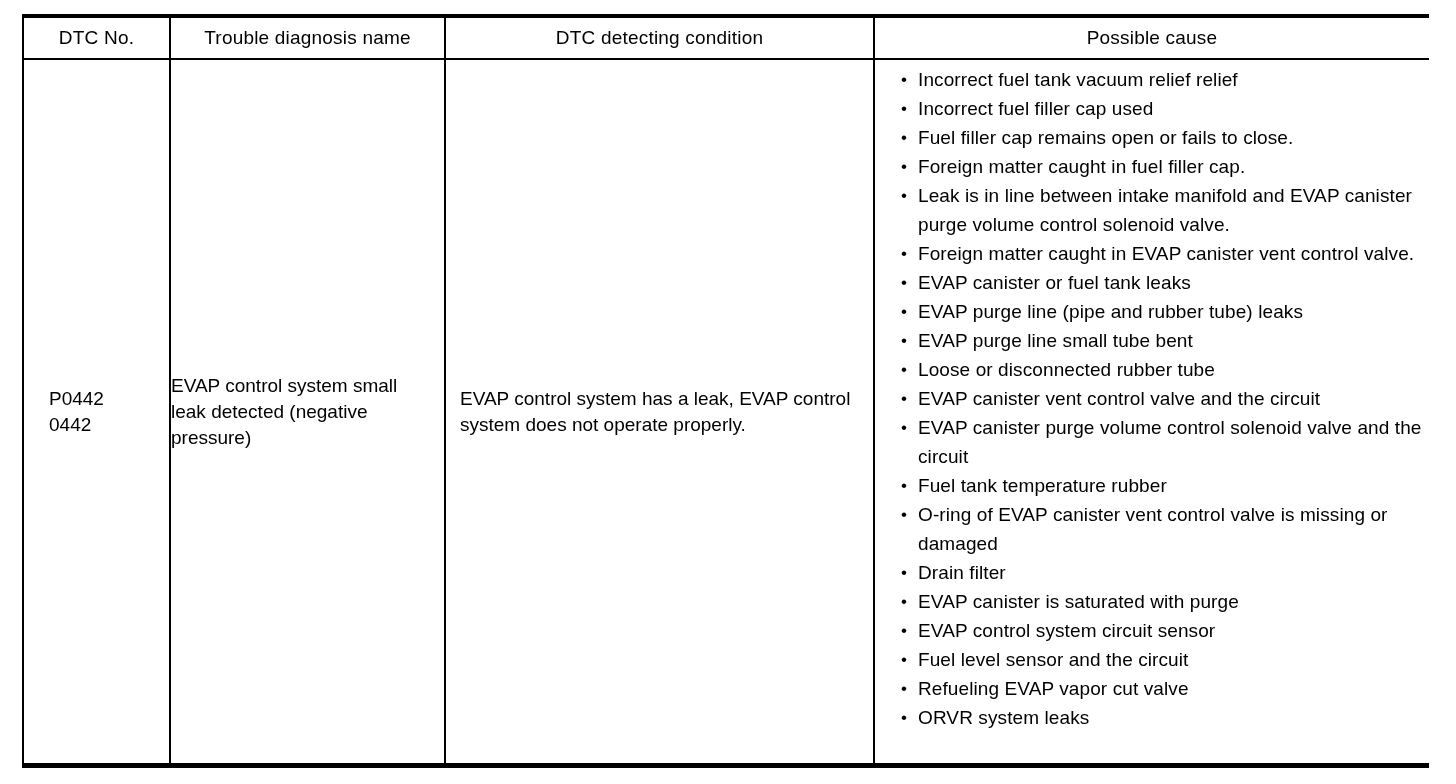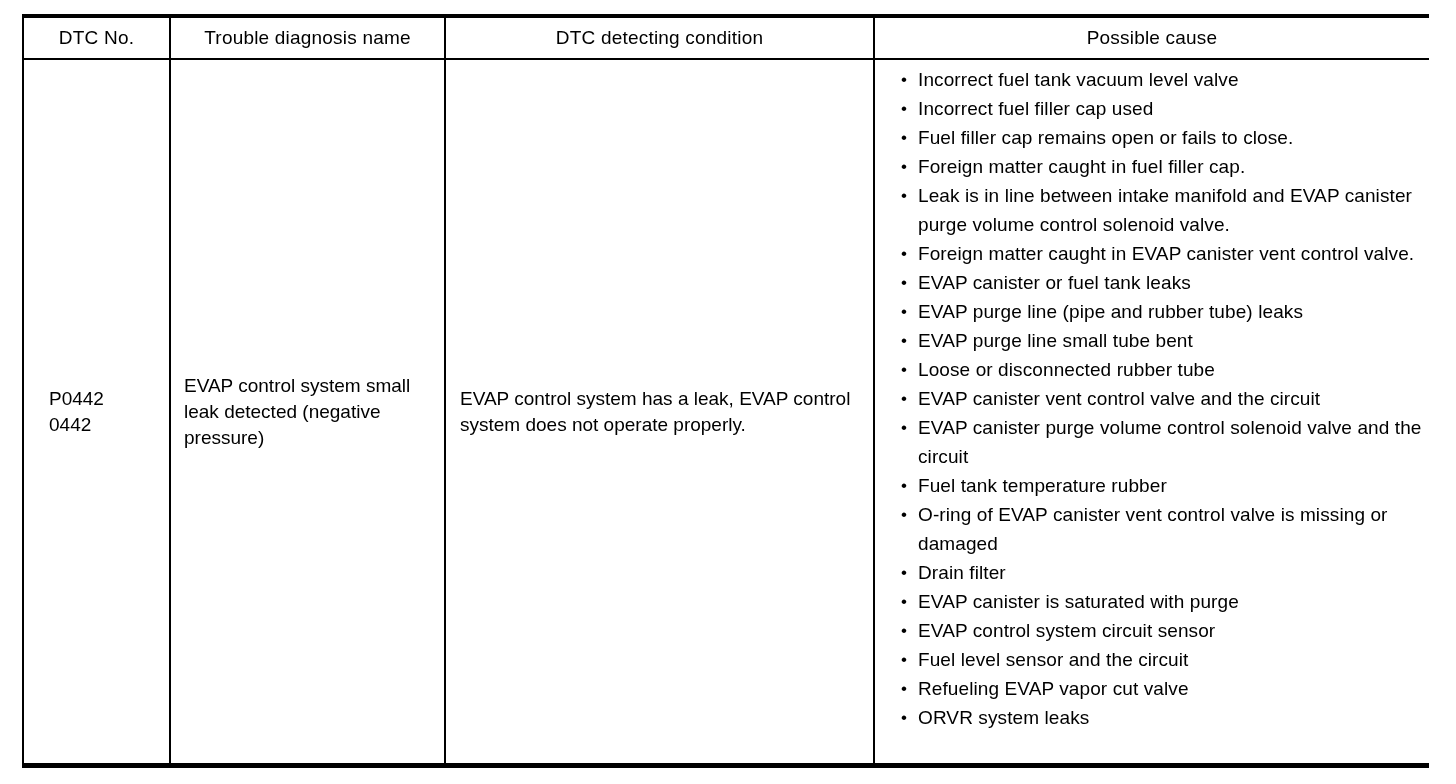--- a/index.html
+++ b/index.html
@@ -51,21 +51,20 @@
     line-height: 25px;
     padding: 0;
     height: 703px;
   }
   td.bcell:first-child { border-left: 0; }
   .dtc-no {
     padding-left: 25px;
     line-height: 26px;
   }
   .diag-name {
-    padding-left: 13px;
     padding-right: 10px;
     line-height: 26px;
   }
   .detect-cond {
     padding-left: 14px;
     padding-right: 18px;
     line-height: 26px;
     vertical-align: middle;
   }
   td.cause-cell { vertical-align: top; }
@@ -115,21 +114,21 @@
           </div>
         </td>
         <td class="bcell">
           <div class="diag-name">EVAP control system small leak detected (negative pressure)</div>
         </td>
         <td class="bcell">
           <div class="detect-cond">EVAP control system has a leak, EVAP control system does not operate properly.</div>
         </td>
         <td class="bcell cause-cell">
           <ul class="cause-list">
-              <li>Incorrect fuel tank vacuum level valve</li>
+              <li>Incorrect fuel tank vacuum relief relief</li>
               <li>Incorrect fuel filler cap used</li>
               <li>Fuel filler cap remains open or fails to close.</li>
               <li>Foreign matter caught in fuel filler cap.</li>
               <li>Leak is in line between intake manifold and EVAP canister purge volume control solenoid valve.</li>
               <li>Foreign matter caught in EVAP canister vent control valve.</li>
               <li>EVAP canister or fuel tank leaks</li>
               <li>EVAP purge line (pipe and rubber tube) leaks</li>
               <li>EVAP purge line small tube bent</li>
               <li>Loose or disconnected rubber tube</li>
               <li>EVAP canister vent control valve and the circuit</li>

